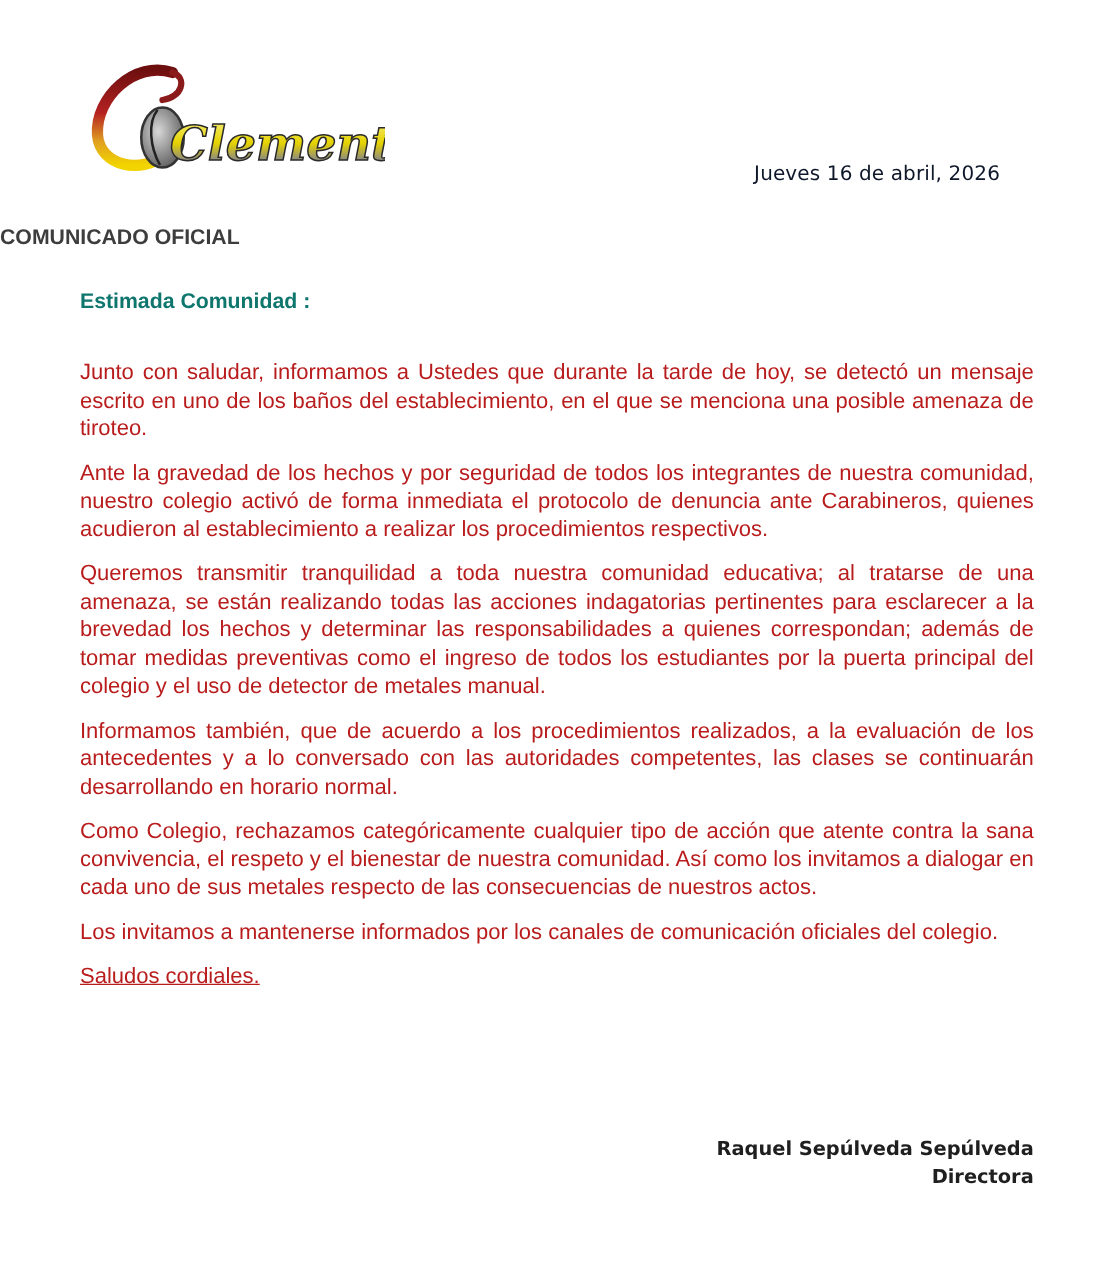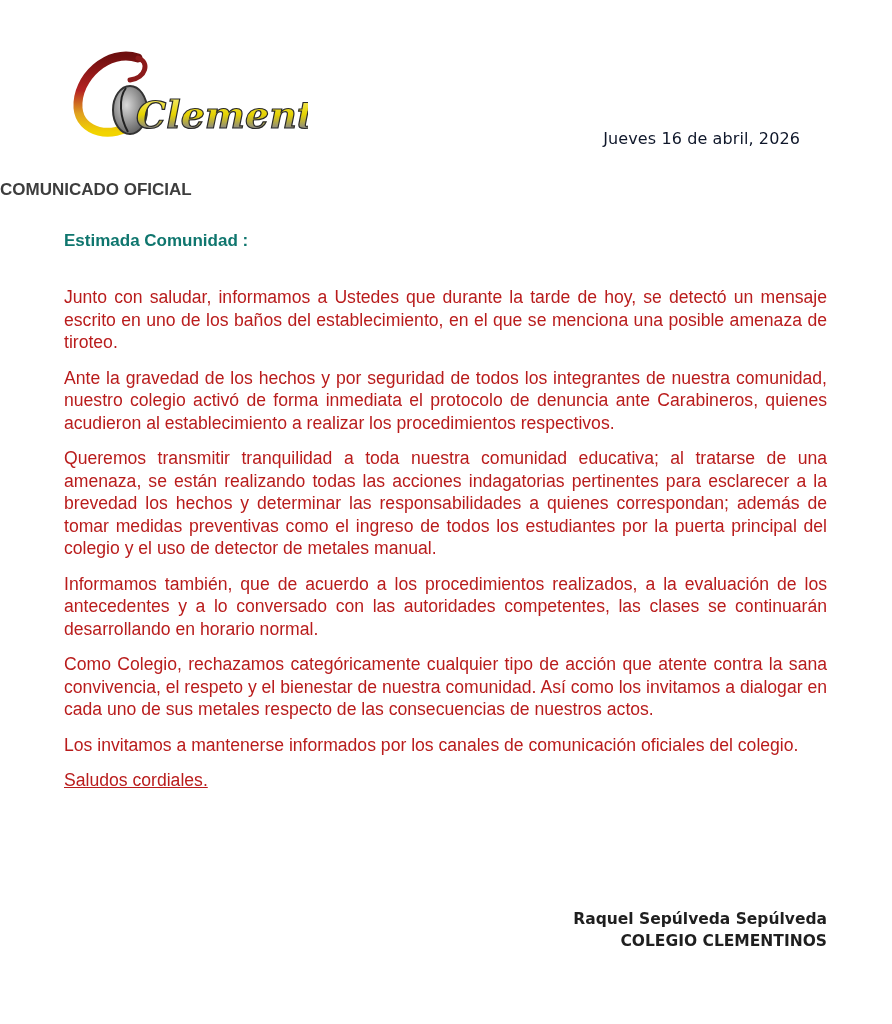--- a/index.html
+++ b/index.html
@@ -55,14 +55,14 @@
   <p>Ante la gravedad de los hechos y por seguridad de todos los integrantes de nuestra comunidad, nuestro colegio activó de forma inmediata el protocolo de denuncia ante Carabineros, quienes acudieron al establecimiento a realizar los procedimientos respectivos.</p>
   <p>Queremos transmitir tranquilidad a toda nuestra comunidad educativa; al tratarse de una amenaza, se están realizando todas las acciones indagatorias pertinentes para esclarecer a la brevedad los hechos y determinar las responsabilidades a quienes correspondan; además de tomar medidas preventivas como el ingreso de todos los estudiantes por la puerta principal del colegio y el uso de detector de metales manual.</p>
   <p>Informamos también, que de acuerdo a los procedimientos realizados, a la evaluación de los antecedentes y a lo conversado con las autoridades competentes, las clases se continuarán desarrollando en horario normal.</p>
   <p>Como Colegio, rechazamos categóricamente cualquier tipo de acción que atente contra la sana convivencia, el respeto y el bienestar de nuestra comunidad. Así como los invitamos a dialogar en cada uno de sus metales respecto de las consecuencias de nuestros actos.</p>
   <p>Los invitamos a mantenerse informados por los canales de comunicación oficiales del colegio.</p>
   <p class="left">Saludos cordiales.</p>
 </div>
 
 <div class="signature">
   <div>Raquel Sepúlveda Sepúlveda</div>
-  <div>COLEGIO CLEMENTINOS</div>
+  <div>Directora</div>
 </div>
 
 </body></html>

